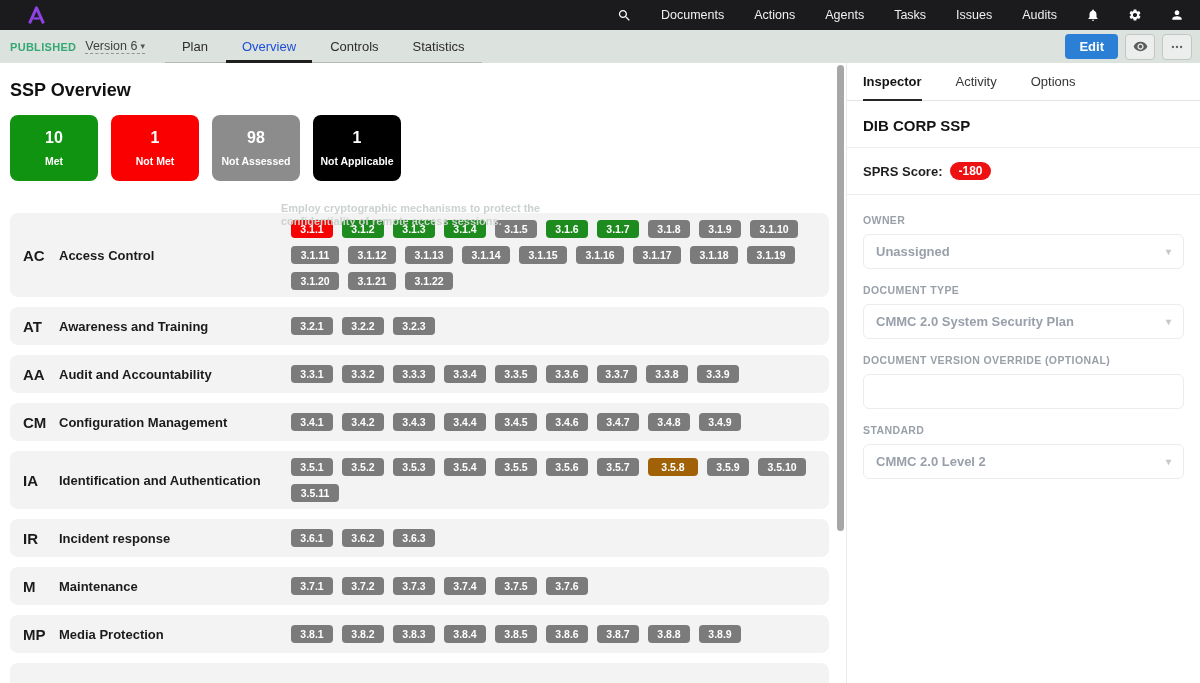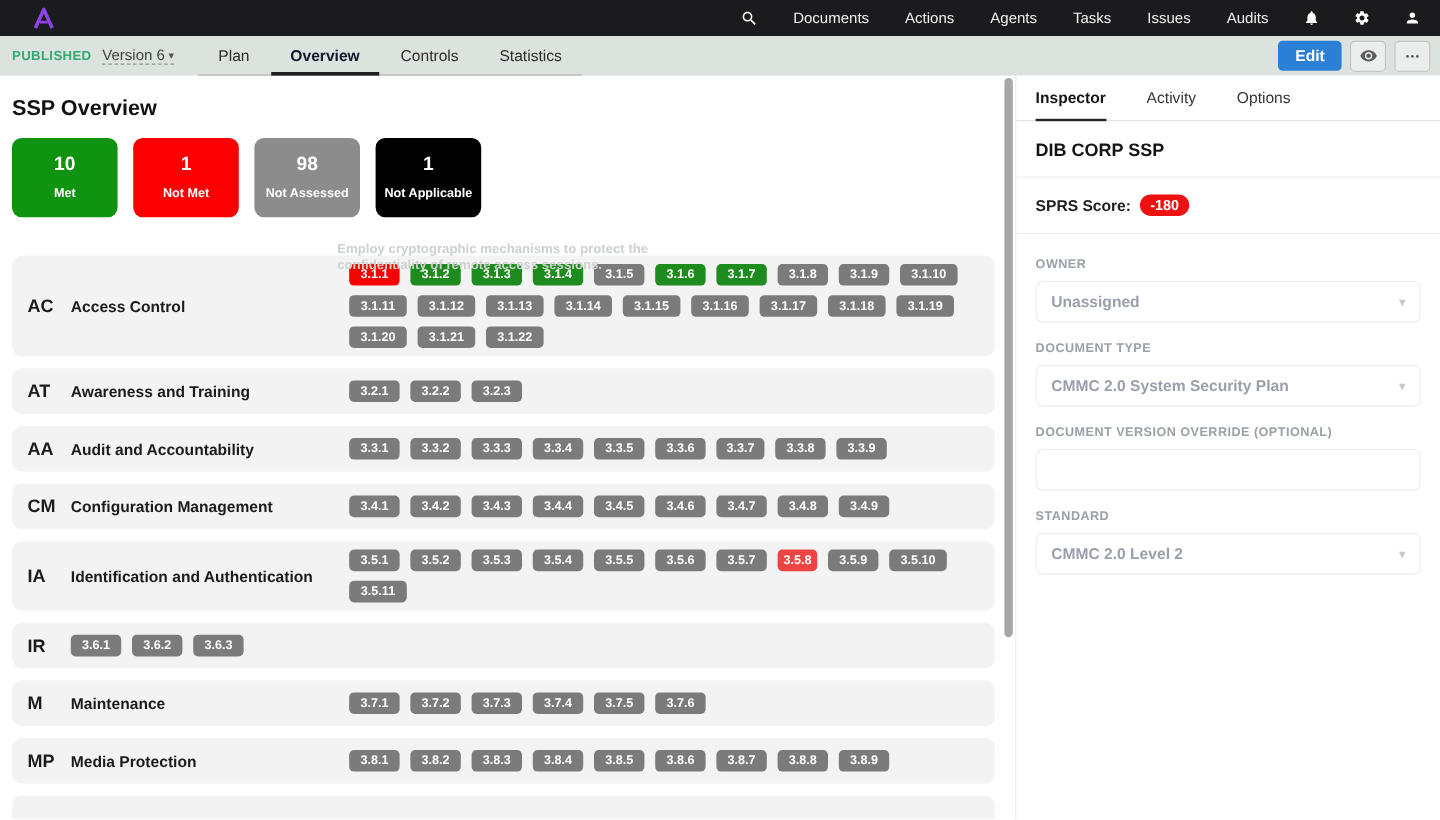--- a/index.html
+++ b/index.html
@@ -33,21 +33,21 @@
     margin-left:9px; align-self:center; font-size:12.5px; color:#3d423d;
     border-bottom:1px dashed #8e948e; cursor:pointer; display:flex; align-items:center; gap:3px;
   }
   .version-caret { font-size:9px; color:#555; border:none; }
   .doc-tabs { display:flex; margin-left:20px; position:relative; }
   .doc-tabs::after { content:''; position:absolute; left:0; right:0; bottom:0; height:1px; background:#b4b9b4; }
   .doc-tab {
     padding:0 17px; display:flex; align-items:center; font-size:13px; color:#2d2d2d;
     position:relative; cursor:pointer;
   }
-  .doc-tab.active { font-weight:bold; color:#0f172a; }
+  .doc-tab.active { font-weight:normal; color:#1d4ed8; }
   .doc-tab.active::after { content:''; position:absolute; left:1px; right:1px; bottom:0; height:3px; background:#1f1f1f; z-index:2; }
   .bar-right { margin-left:auto; display:flex; align-items:center; gap:7px; margin-right:8px; }
   .btn-edit {
     background:#2b7fd4; color:#fff; font-weight:bold; font-size:13px; border:none;
     border-radius:4px; padding:5px 14px; cursor:pointer; font-family:inherit;
   }
   .btn-icon {
     background:#eceeed; border:1px solid #c2c7c3; border-radius:4px; height:26px; width:30px;
     display:flex; align-items:center; justify-content:center; color:#5c5c5c; cursor:pointer;
   }
@@ -282,28 +282,29 @@
           <div class="fam-code">IA</div>
           <div class="fam-name">Identification and Authentication</div>
           <div class="chips">
             <span class="chip" style="background: rgb(123, 123, 123); width: 42px;">3.5.1</span>
             <span class="chip" style="background: rgb(123, 123, 123); width: 42px;">3.5.2</span>
             <span class="chip" style="background: rgb(123, 123, 123); width: 42px;">3.5.3</span>
             <span class="chip" style="background: rgb(123, 123, 123); width: 42px;">3.5.4</span>
             <span class="chip" style="background: rgb(123, 123, 123); width: 42px;">3.5.5</span>
             <span class="chip" style="background: rgb(123, 123, 123); width: 42px;">3.5.6</span>
             <span class="chip" style="background: rgb(123, 123, 123); width: 42px;">3.5.7</span>
-            <span class="chip" style="background: #ef4444; width: 33px;">3.5.8</span>
+            <span class="chip" style="background: #a16207; width: 50px;">3.5.8</span>
             <span class="chip" style="background: rgb(123, 123, 123); width: 42px;">3.5.9</span>
             <span class="chip" style="background: rgb(123, 123, 123); width: 48px;">3.5.10</span>
             <span class="chip" style="background: rgb(123, 123, 123); width: 48px;">3.5.11</span>
           </div>
         </div>
         <div class="family">
           <div class="fam-code">IR</div>
+          <div class="fam-name">Incident response</div>
           <div class="chips">
             <span class="chip" style="background: rgb(123, 123, 123); width: 42px;">3.6.1</span>
             <span class="chip" style="background: rgb(123, 123, 123); width: 42px;">3.6.2</span>
             <span class="chip" style="background: rgb(123, 123, 123); width: 42px;">3.6.3</span>
           </div>
         </div>
         <div class="family">
           <div class="fam-code">M</div>
           <div class="fam-name">Maintenance</div>
           <div class="chips">

